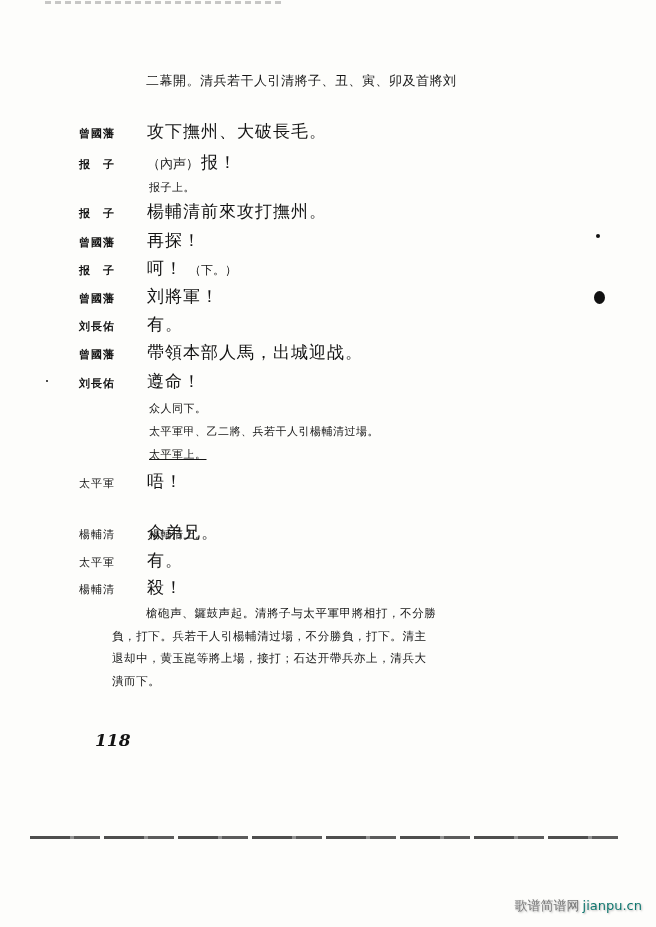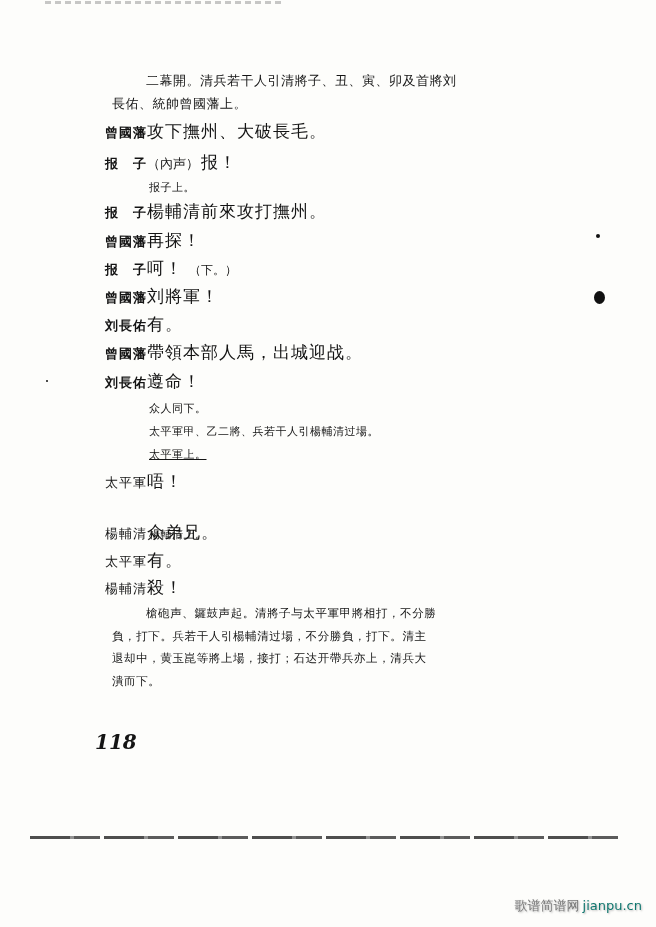--- a/index.html
+++ b/index.html
@@ -42,24 +42,23 @@
     }
     .line {
       position: absolute;
       left: 79px;
       display: flex;
       align-items: baseline;
       white-space: nowrap;
     }
     .speaker {
       width: 68px;
-      font-size: 13px;
+      font-size: 11px;
       font-weight: bold;
       letter-spacing: 1px;
-      text-align: right;
     }
     .speech {
       font-size: 17px;
       letter-spacing: 1px;
     }
     .paren {
       font-size: 13px;
       margin-right: 2px;
     }
     .paren-after {
@@ -73,21 +72,21 @@
       font-size: 11.5px;
       line-height: 22.5px;
       letter-spacing: 0.6px;
       text-align: justify;
     }
     .narr .indent { padding-left: 34px; }
     .page-num {
       position: absolute;
       left: 95px;
       top: 730px;
-      font-size: 20px;
+      font-size: 17px;
       font-style: italic;
       font-weight: bold;
     }
     .bottom-rule {
       position: absolute;
       top: 836px;
       left: 30px;
       width: 590px;
       height: 3px;
       background: repeating-linear-gradient(90deg, #222 0 40px, #777 40px 44px, #333 44px 70px, transparent 70px 74px);
@@ -112,21 +111,20 @@
       margin-left: 3px;
     }
   </style>
 </head>
 <body>
 
 <div class="top-smudge"></div>
 
 <div class="stage-block" style="top:69px;">
   <div class="indent">二幕開。清兵若干人引清將子、丑、寅、卯及首將刘</div>
-  <div>長佑、統帥曾國藩上。</div>
 </div>
 
 <div class="line" style="top:120px;">
   <span class="speaker">曾國藩</span>
   <span class="speech">攻下撫州、大破長毛。</span>
 </div>
 
 <div class="line" style="top:151px;">
   <span class="speaker">报　子</span>
   <span class="paren">（內声）</span>

